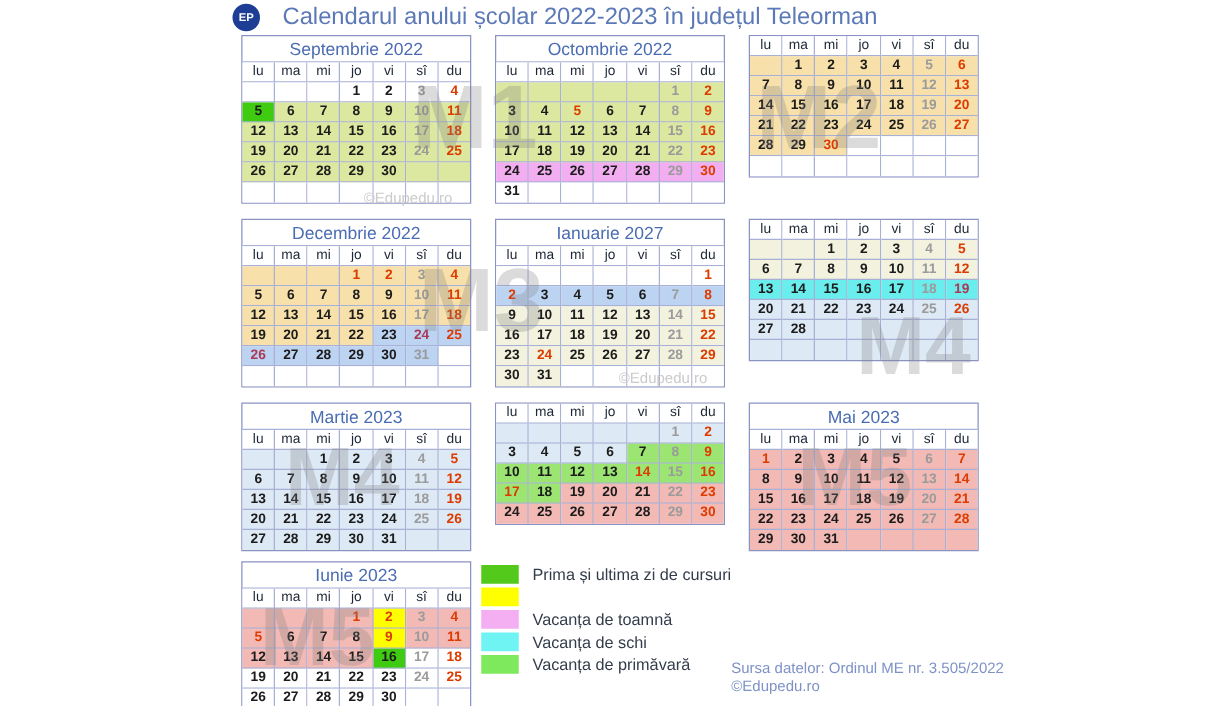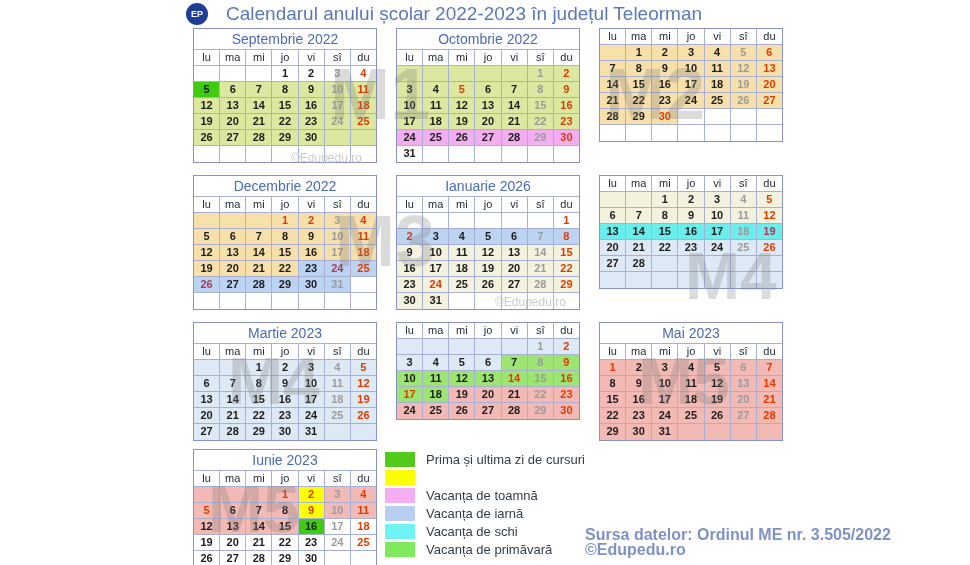--- a/index.html
+++ b/index.html
@@ -40,21 +40,21 @@
   }
   .wm-copy{
     position:absolute;font-size:12px;color:#cbcbcb;pointer-events:none;z-index:5;
   }
   
   #legend{position:absolute;left:385px;top:452px;}
   .legend-item{display:flex;align-items:center;height:15px;margin-bottom:3px;}
   .legend-swatch{width:30px;height:15px;flex:0 0 30px;}
   .legend-label{margin-left:11px;font-size:13px;color:#333c4a;white-space:nowrap;}
   
-  #source{position:absolute;left:585px;top:527px;font-size:16px;color:#7e92c6;line-height:15px;font-weight:bold;}
+  #source{position:absolute;left:585px;top:527px;font-size:12px;color:#7e92c6;line-height:15px;}
 </style>
 </head>
 <body>
 
 <div class="titlebar">
   <div class="logo">EP</div>
   <div class="page-title">Calendarul anului școlar 2022-2023 în județul Teleorman</div>
 </div>
 
 <div id="months">
@@ -315,21 +315,21 @@
         <div class="mcell dcell" style="background: rgb(255, 255, 255);"></div>
         <div class="mcell dcell" style="background: rgb(255, 255, 255);"></div>
         <div class="mcell dcell" style="background: rgb(255, 255, 255);"></div>
         <div class="mcell dcell" style="background: rgb(255, 255, 255);"></div>
         <div class="mcell dcell" style="background: rgb(255, 255, 255);"></div>
         <div class="mcell dcell" style="background: rgb(255, 255, 255);"></div>
         <div class="mcell dcell" style="background: rgb(255, 255, 255);"></div>
       </div>
     </div>
     <div class="month" style="left: 396px; top: 175px;">
-      <div class="month-title">Ianuarie 2026</div>
+      <div class="month-title">Ianuarie 2027</div>
       <div class="mrow">
         <div class="mcell hcell">lu</div>
         <div class="mcell hcell">ma</div>
         <div class="mcell hcell">mi</div>
         <div class="mcell hcell">jo</div>
         <div class="mcell hcell">vi</div>
         <div class="mcell hcell">sî</div>
         <div class="mcell hcell">du</div>
       </div>
       <div class="mrow">
@@ -699,24 +699,20 @@
       <div class="legend-label">Prima și ultima zi de cursuri</div>
     </div>
     <div class="legend-item">
       <div class="legend-swatch" style="background: rgb(255, 255, 0);"></div>
     </div>
     <div class="legend-item">
       <div class="legend-swatch" style="background: rgb(244, 174, 242);"></div>
       <div class="legend-label">Vacanța de toamnă</div>
     </div>
     <div class="legend-item">
-      <div class="legend-swatch" style="background: rgb(185, 207, 242);"></div>
-      <div class="legend-label">Vacanța de iarnă</div>
-    </div>
-    <div class="legend-item">
       <div class="legend-swatch" style="background: rgb(112, 243, 243);"></div>
       <div class="legend-label">Vacanța de schi</div>
     </div>
     <div class="legend-item">
       <div class="legend-swatch" style="background: rgb(127, 233, 94);"></div>
       <div class="legend-label">Vacanța de primăvară</div>
     </div>
   </div>
 
 <div id="source">

